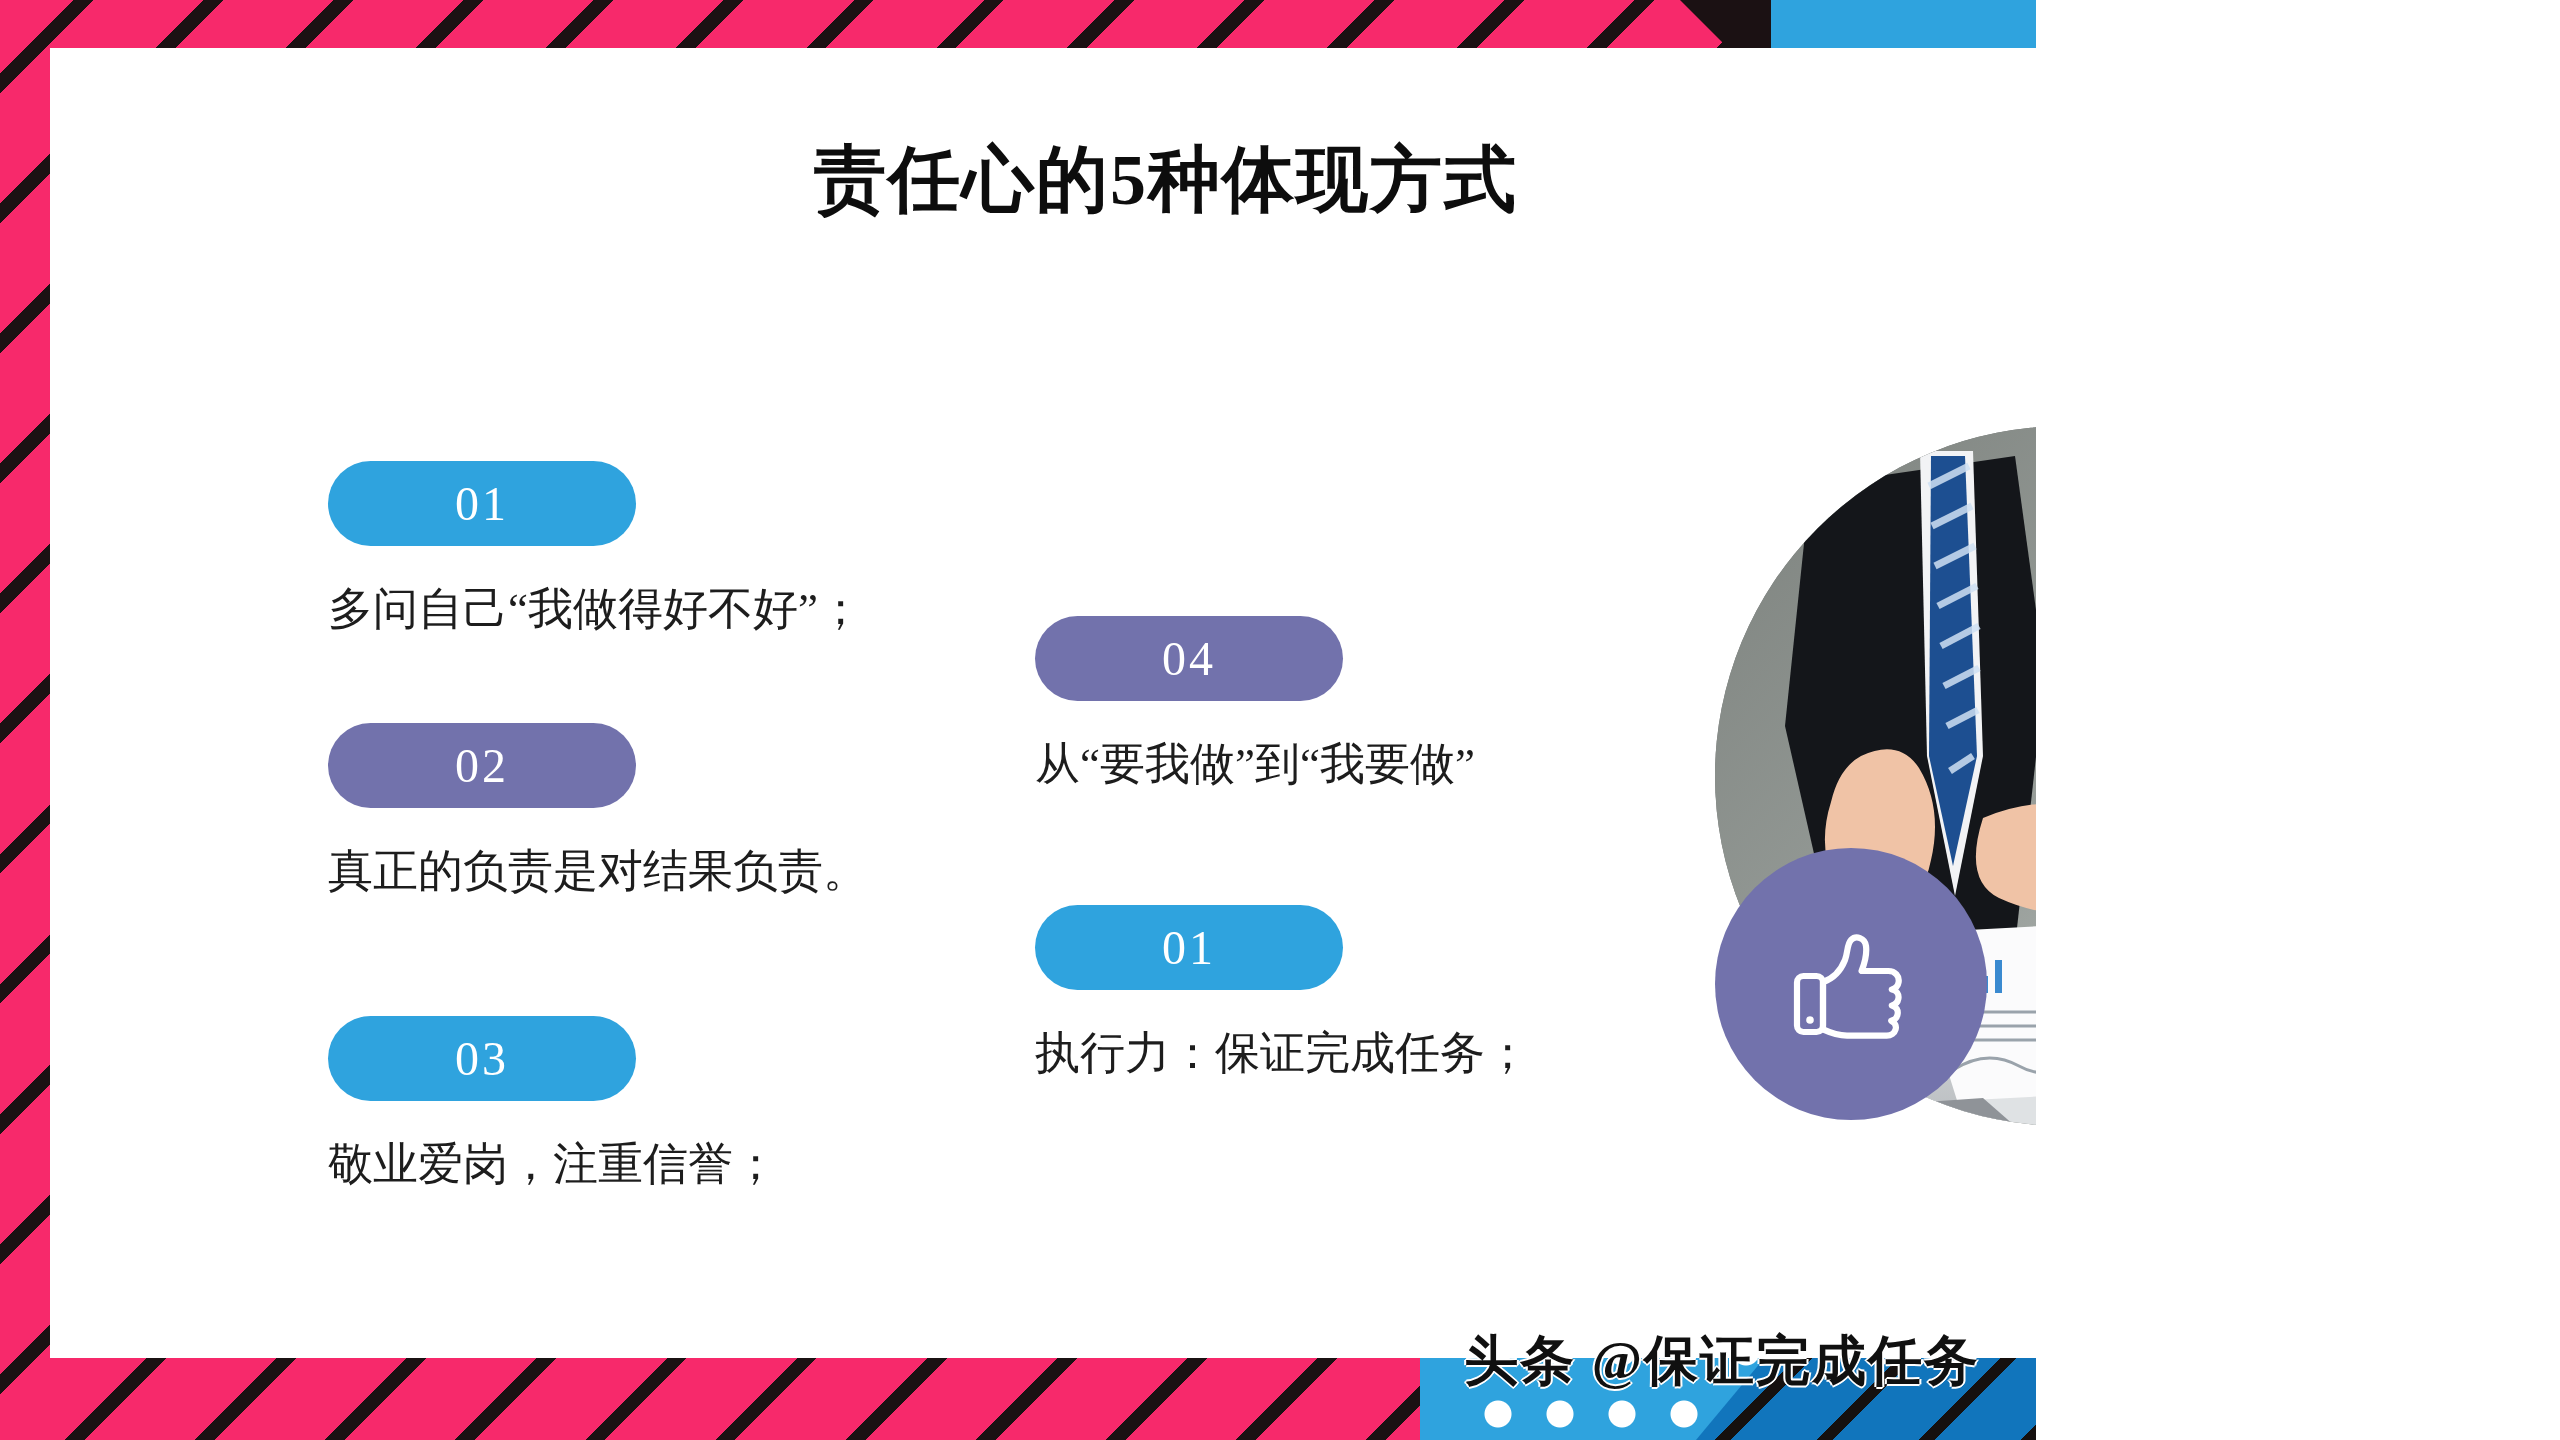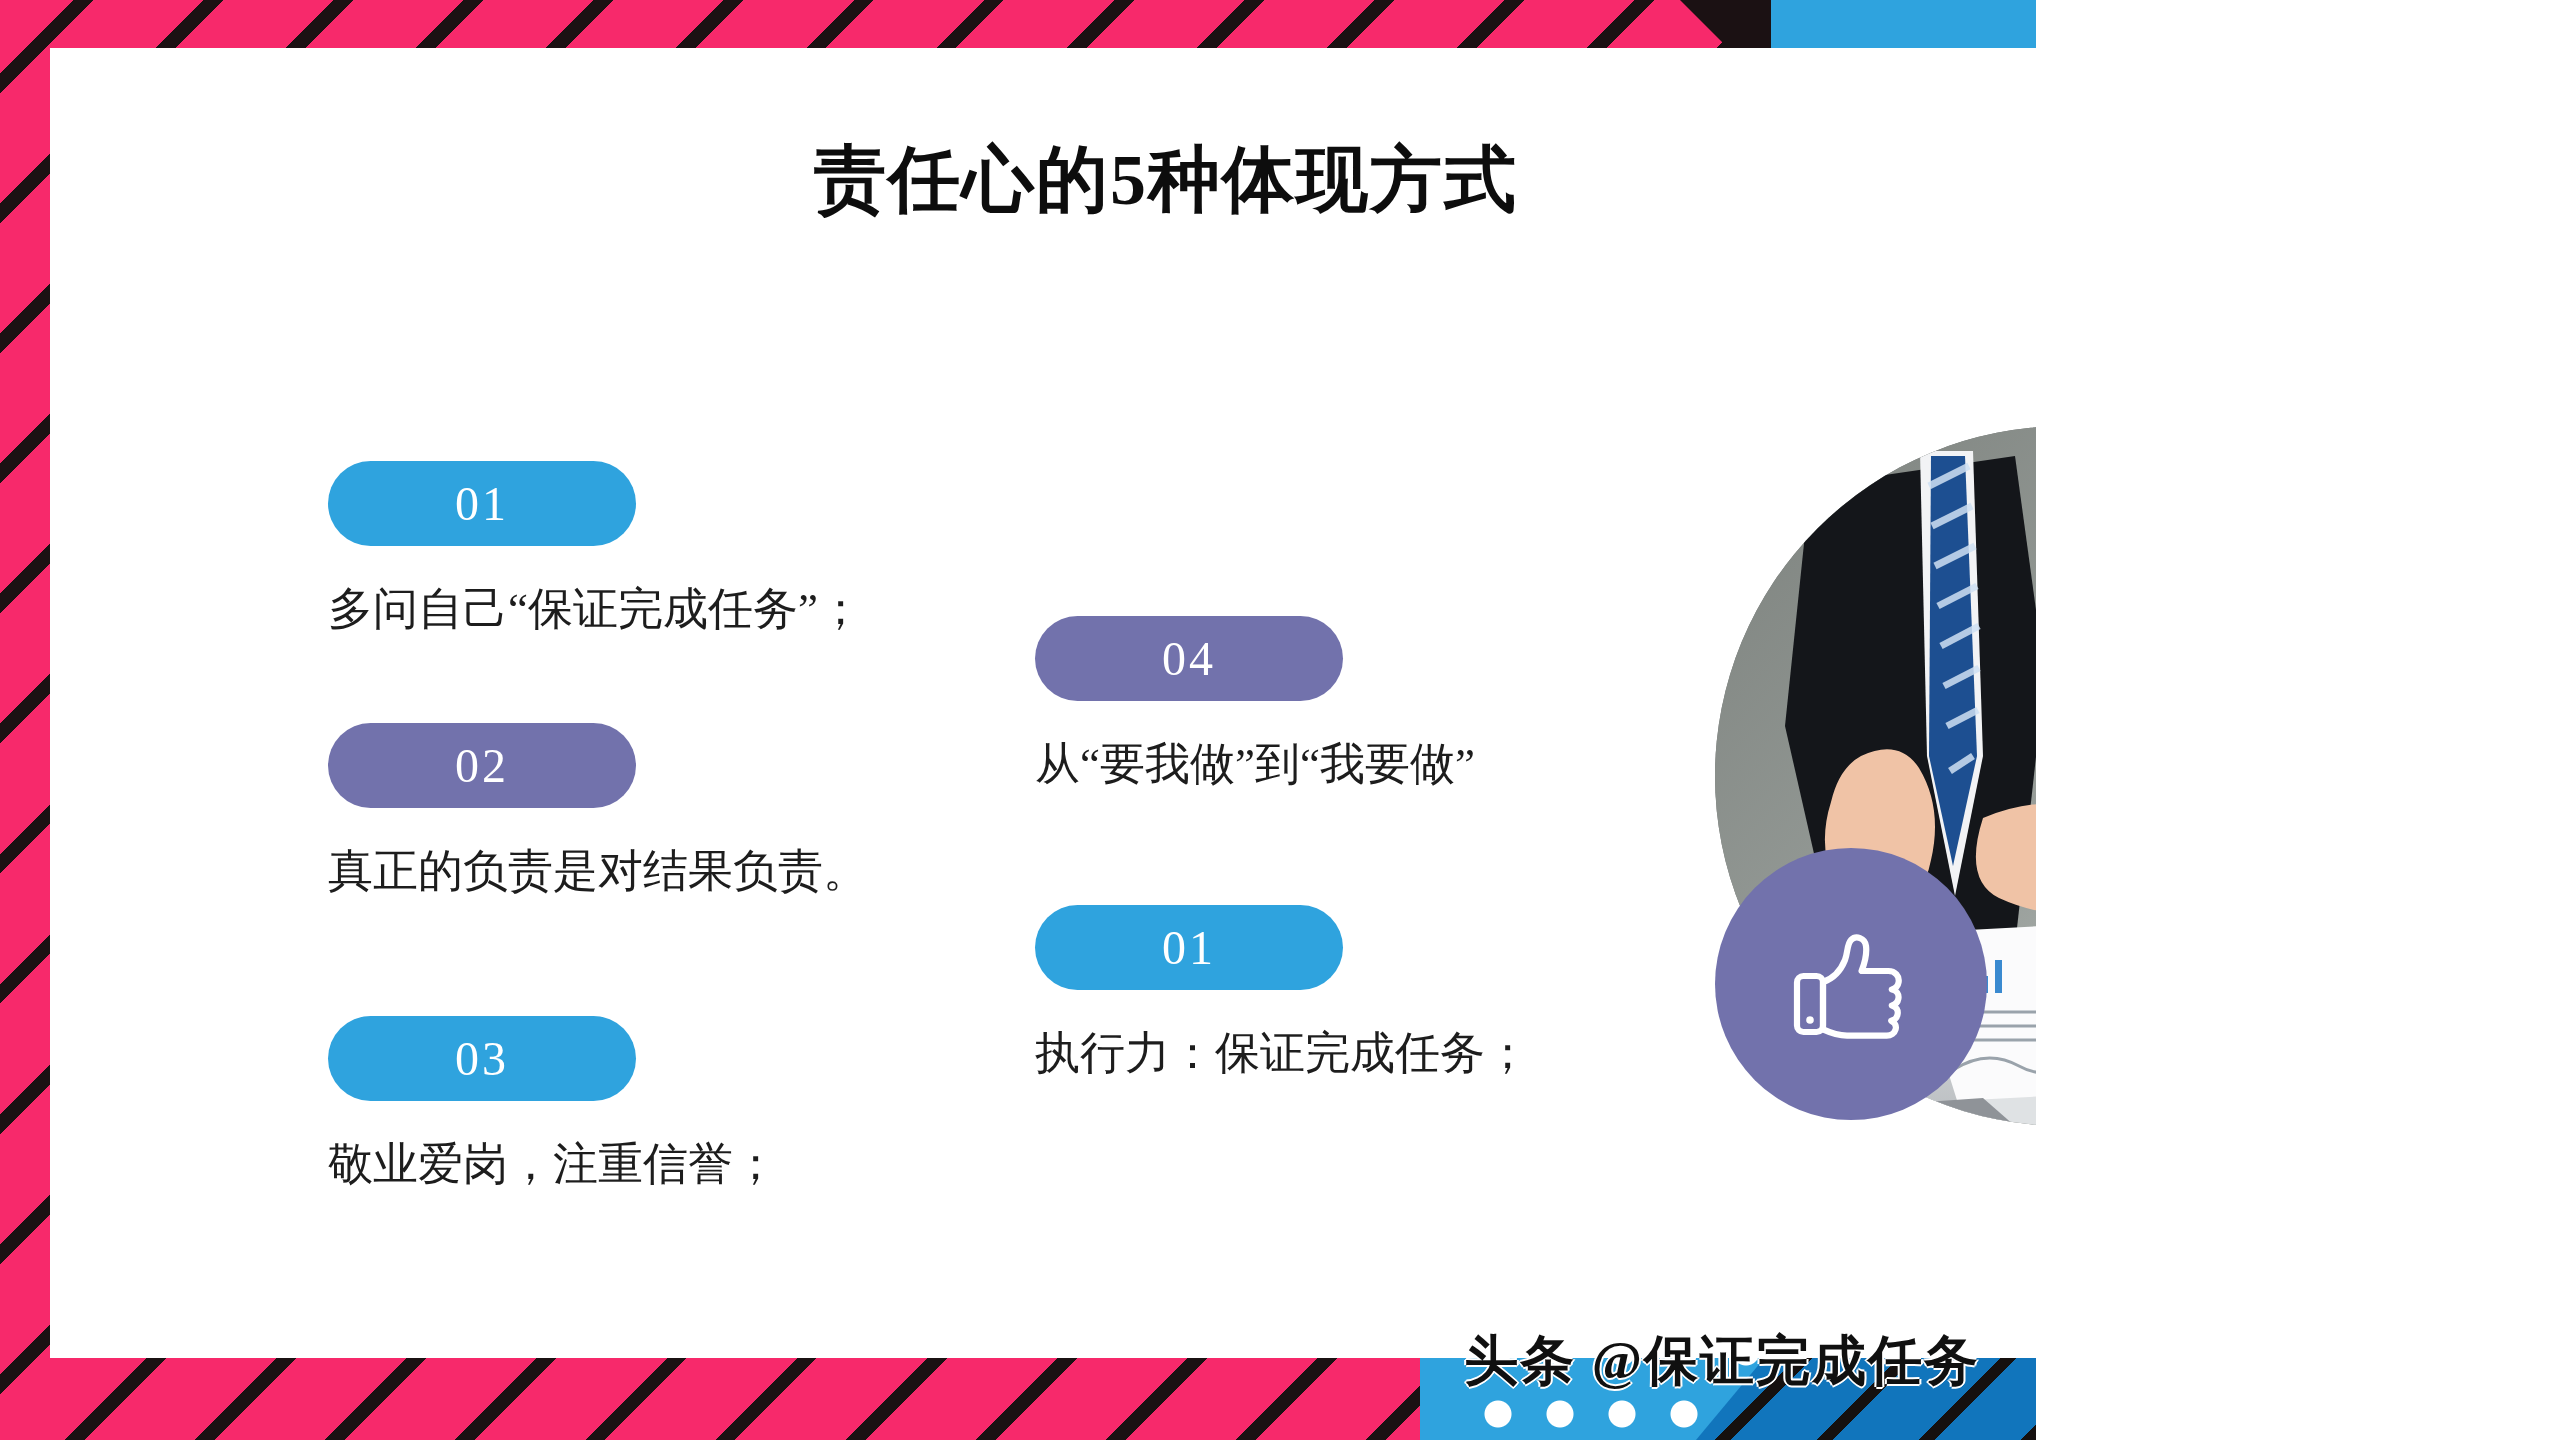--- a/index.html
+++ b/index.html
@@ -216,21 +216,21 @@
     <div class="hatch-corner-lip"></div>
     <div class="hatch-corner"></div>
   </div>
 
   <div class="card">
 
     <div class="title">责任心的5种体现方式</div>
 
     <div class="item" id="item-01">
       <div class="badge blue">01</div>
-      <div class="item-text">多问自己“保证完成任务”；</div>
+      <div class="item-text">多问自己“我做得好不好”；</div>
     </div>
 
     <div class="item" id="item-02">
       <div class="badge purple">02</div>
       <div class="item-text">真正的负责是对结果负责。</div>
     </div>
 
     <div class="item" id="item-03">
       <div class="badge blue">03</div>
       <div class="item-text">敬业爱岗，注重信誉；</div>

